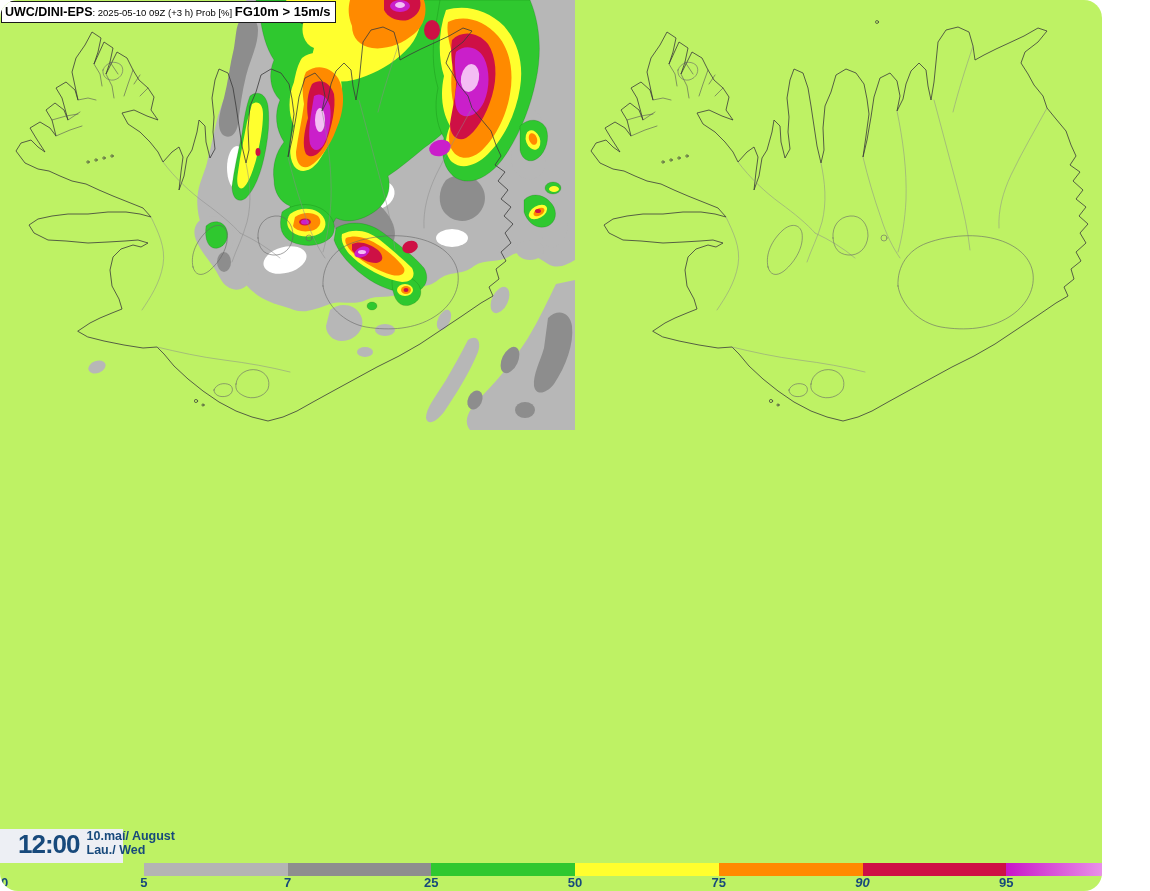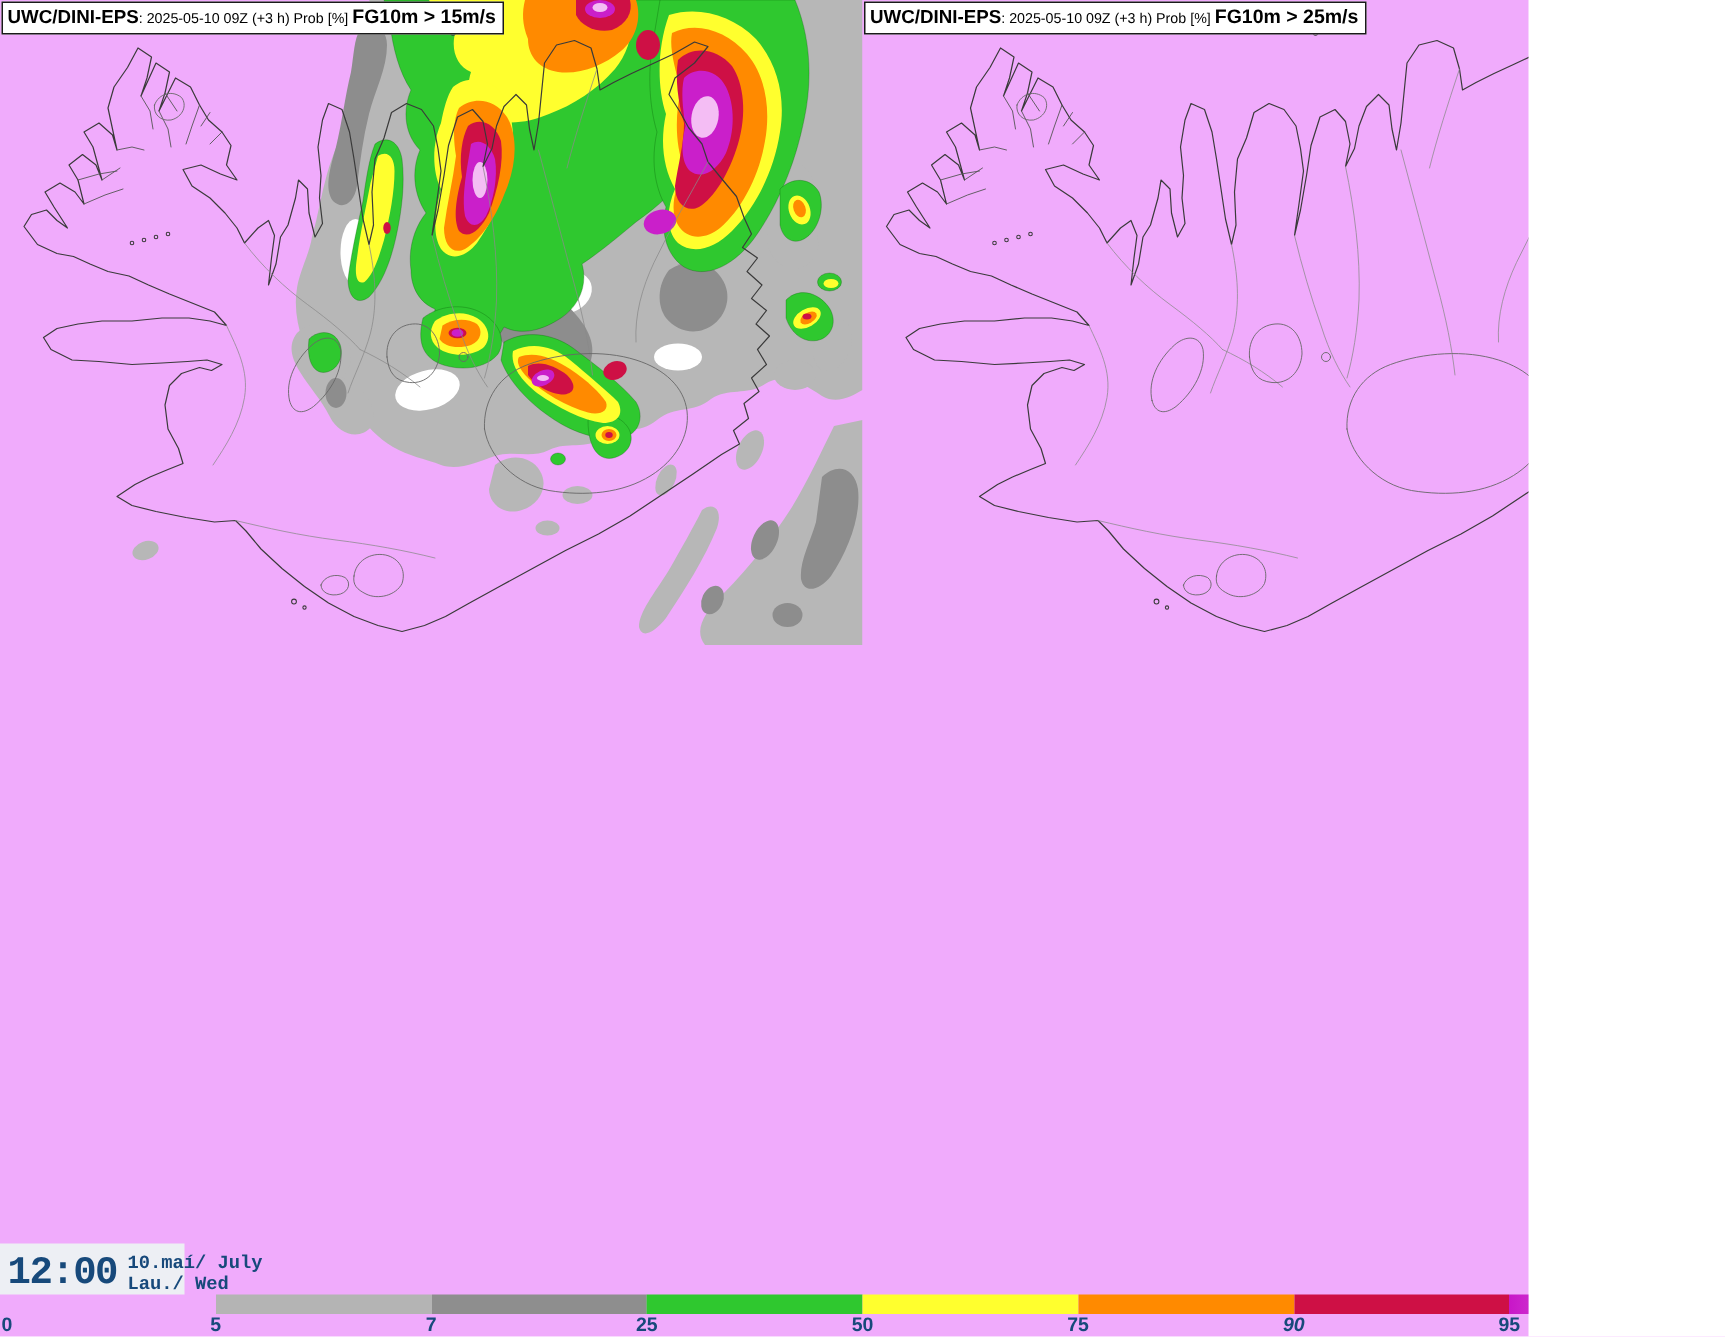--- a/index.html
+++ b/index.html
@@ -1,26 +1,26 @@
 <!DOCTYPE html>
 <html><head>
 <meta charset="utf-8">
 <style>
   html,body{margin:0;padding:0;background:#fff;}
-  #stage{position:relative;width:1019px;height:891px;background:#f0abfc;overflow:hidden;
-         font-family:"Liberation Sans",sans-serif;}
+  #stage{position:relative;width:1102px;height:891px;background:#bef264;overflow:hidden;
+         font-family:"Liberation Sans",sans-serif;border-radius:18px;}
   .panel{position:absolute;width:575px;height:430px;}
   .map{position:absolute;left:0;top:0;width:100%;height:100%;}
   .titlebox{position:absolute;left:1px;top:1px;background:#fff;border:1px solid #1a1a1a;
             padding:1px 4px 2px 3px;white-space:nowrap;line-height:15px;color:#000;}
   .tb-model{font-weight:bold;font-size:12.5px;}
   .tb-run{font-size:9.5px;}
   .tb-thr{font-weight:bold;font-size:13px;}
   .timebox{position:absolute;left:0;top:829px;width:123px;height:34px;background:#edeff4;
-           display:flex;align-items:flex-end;gap:7px;padding-left:5px;box-sizing:border-box;font-family:Liberation Mono, monospace;}
+           display:flex;align-items:flex-start;gap:7px;padding-left:18px;box-sizing:border-box;}
   .clock{font-size:26px;font-weight:bold;color:#17497b;letter-spacing:-1px;}
   .dates{font-size:12.5px;font-weight:bold;color:#17497b;line-height:1.12;white-space:nowrap;}
   .colorbar{position:absolute;left:143.75px;top:863px;width:1006.25px;height:13px;display:flex;}
   .colorbar .seg{flex:1;height:100%;}
   .cb-labels{position:absolute;left:0;top:875px;width:1150px;height:16px;}
   .cb-labels span{position:absolute;top:0;transform:translateX(-50%);
                   font-size:13px;font-weight:bold;color:#17497b;}
   svg path, svg circle{vector-effect:non-scaling-stroke;}
 </style>
 </head>
@@ -226,29 +226,28 @@
       </g>
       <use href="#iceland"></use>
     </svg>
     <div class="titlebox"><span class="tb-model">UWC/DINI-EPS</span><span class="tb-run">: 2025-05-10 09Z (+3 h) Prob [%] </span><span class="tb-thr">FG10m &gt; 15m/s</span></div>
   </div>
 
   <div class="panel" style="left:575px;top:0">
     <svg class="map" viewBox="0 0 575 430">
         <use href="#iceland"></use>
       </svg>
-    <div class="titlebox"><span class="tb-model">UWC/DINI-EPS</span><span class="tb-run">: 2025-05-10 09Z (+3 h) Prob [%] </span><span class="tb-thr">FG10m &gt; 25m/s</span></div>
   </div>
 
 
 
   <div class="timebox">
     <span class="clock">12:00</span>
     <span class="dates">
-      <span>10.maí/ July</span><br>
+      <span>10.maí/ August</span><br>
       <span>Lau./ Wed</span>
     </span>
   </div>
   <div class="colorbar">
       <div class="seg" style="background: rgb(180, 180, 180);"></div>
       <div class="seg" style="background: rgb(142, 142, 142);"></div>
       <div class="seg" style="background: rgb(47, 200, 47);"></div>
       <div class="seg" style="background: rgb(255, 255, 46);"></div>
       <div class="seg" style="background: rgb(255, 138, 0);"></div>
       <div class="seg" style="background: rgb(206, 16, 69);"></div>

